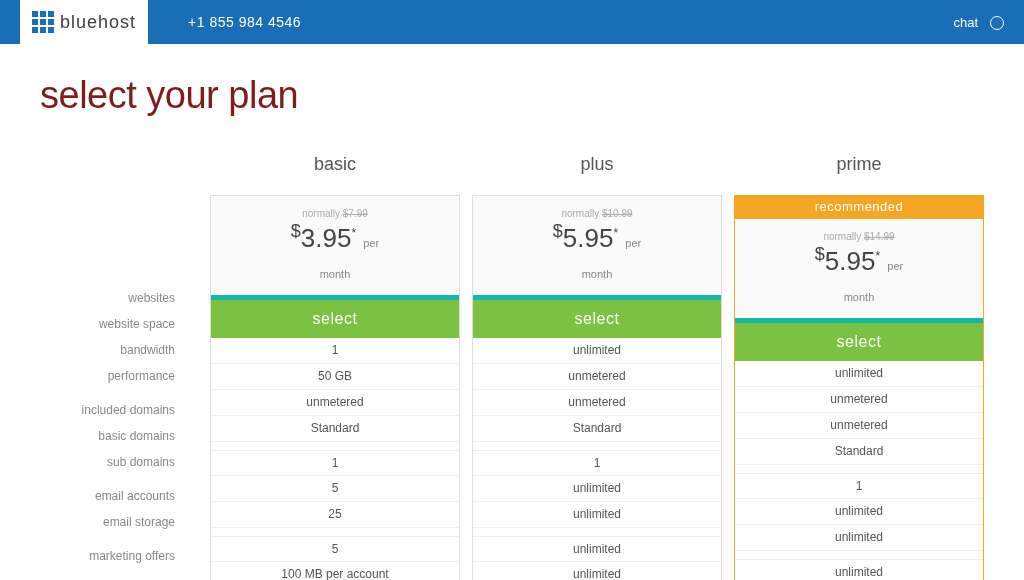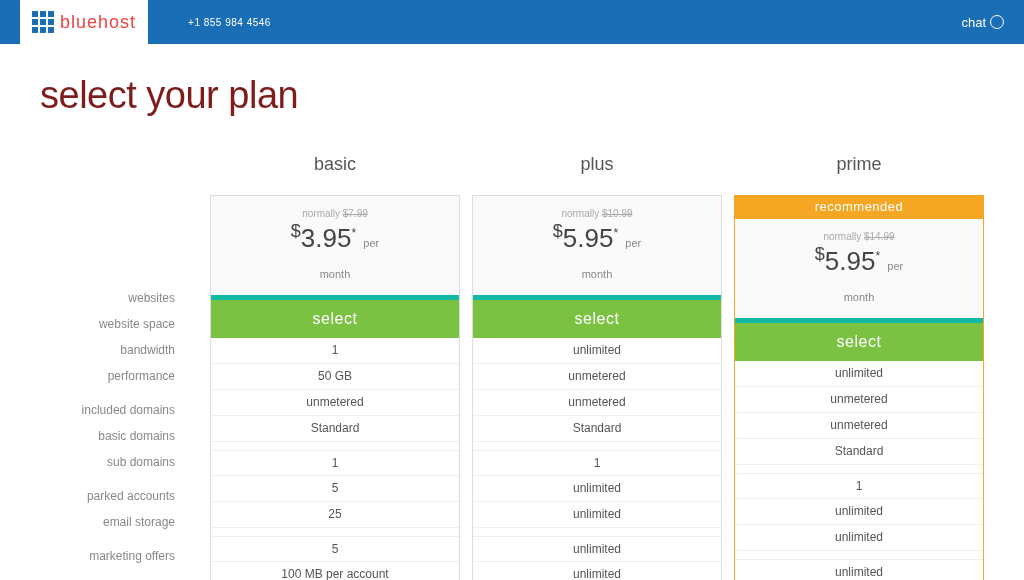--- a/index.html
+++ b/index.html
@@ -26,38 +26,38 @@
       display: grid;
       grid-template-columns: repeat(3,6px);
       gap: 2px;
     }
     .logo-grid span {
       width: 6px; height: 6px;
       background: #1a6eb5;
       display: block;
     }
     .logo-text {
-      color: #ef4444;
+      color: #404040;
       font-size: 18px;
       font-weight: 300;
       letter-spacing: 1px;
     }
     .header-phone {
       color: #fff;
-      font-size: 10px;
+      font-size: 14px;
       font-weight: 300;
       letter-spacing: 0.5px;
     }
     .header-chat {
       color: #fff;
       font-size: 13px;
       margin-left: auto;
       display: flex;
-      align-items: flex-start;
-      gap: 4px;
+      align-items: flex-end;
+      gap: 12px;
     }
 
     
     .main {
       padding: 30px 40px 40px;
       max-width: 1024px;
       margin: 0 auto;
     }
     .page-title {
       font-size: 38px;
@@ -268,21 +268,21 @@
       <div class="feature-row" style="margin-top:8px;">
         <span class="feature-label">included domains</span>
       </div>
       <div class="feature-row">
         <span class="feature-label">basic domains</span>
       </div>
       <div class="feature-row">
         <span class="feature-label">sub domains</span>
       </div>
       <div class="feature-row" style="margin-top:8px;">
-        <span class="feature-label">parked accounts</span>
+        <span class="feature-label">email accounts</span>
       </div>
       <div class="feature-row">
         <span class="feature-label">email storage</span>
       </div>
       <div class="feature-row" style="margin-top:8px;">
         <span class="feature-label">marketing offers</span>
       </div>
     </div>
 
     <div class="plans-cols">

